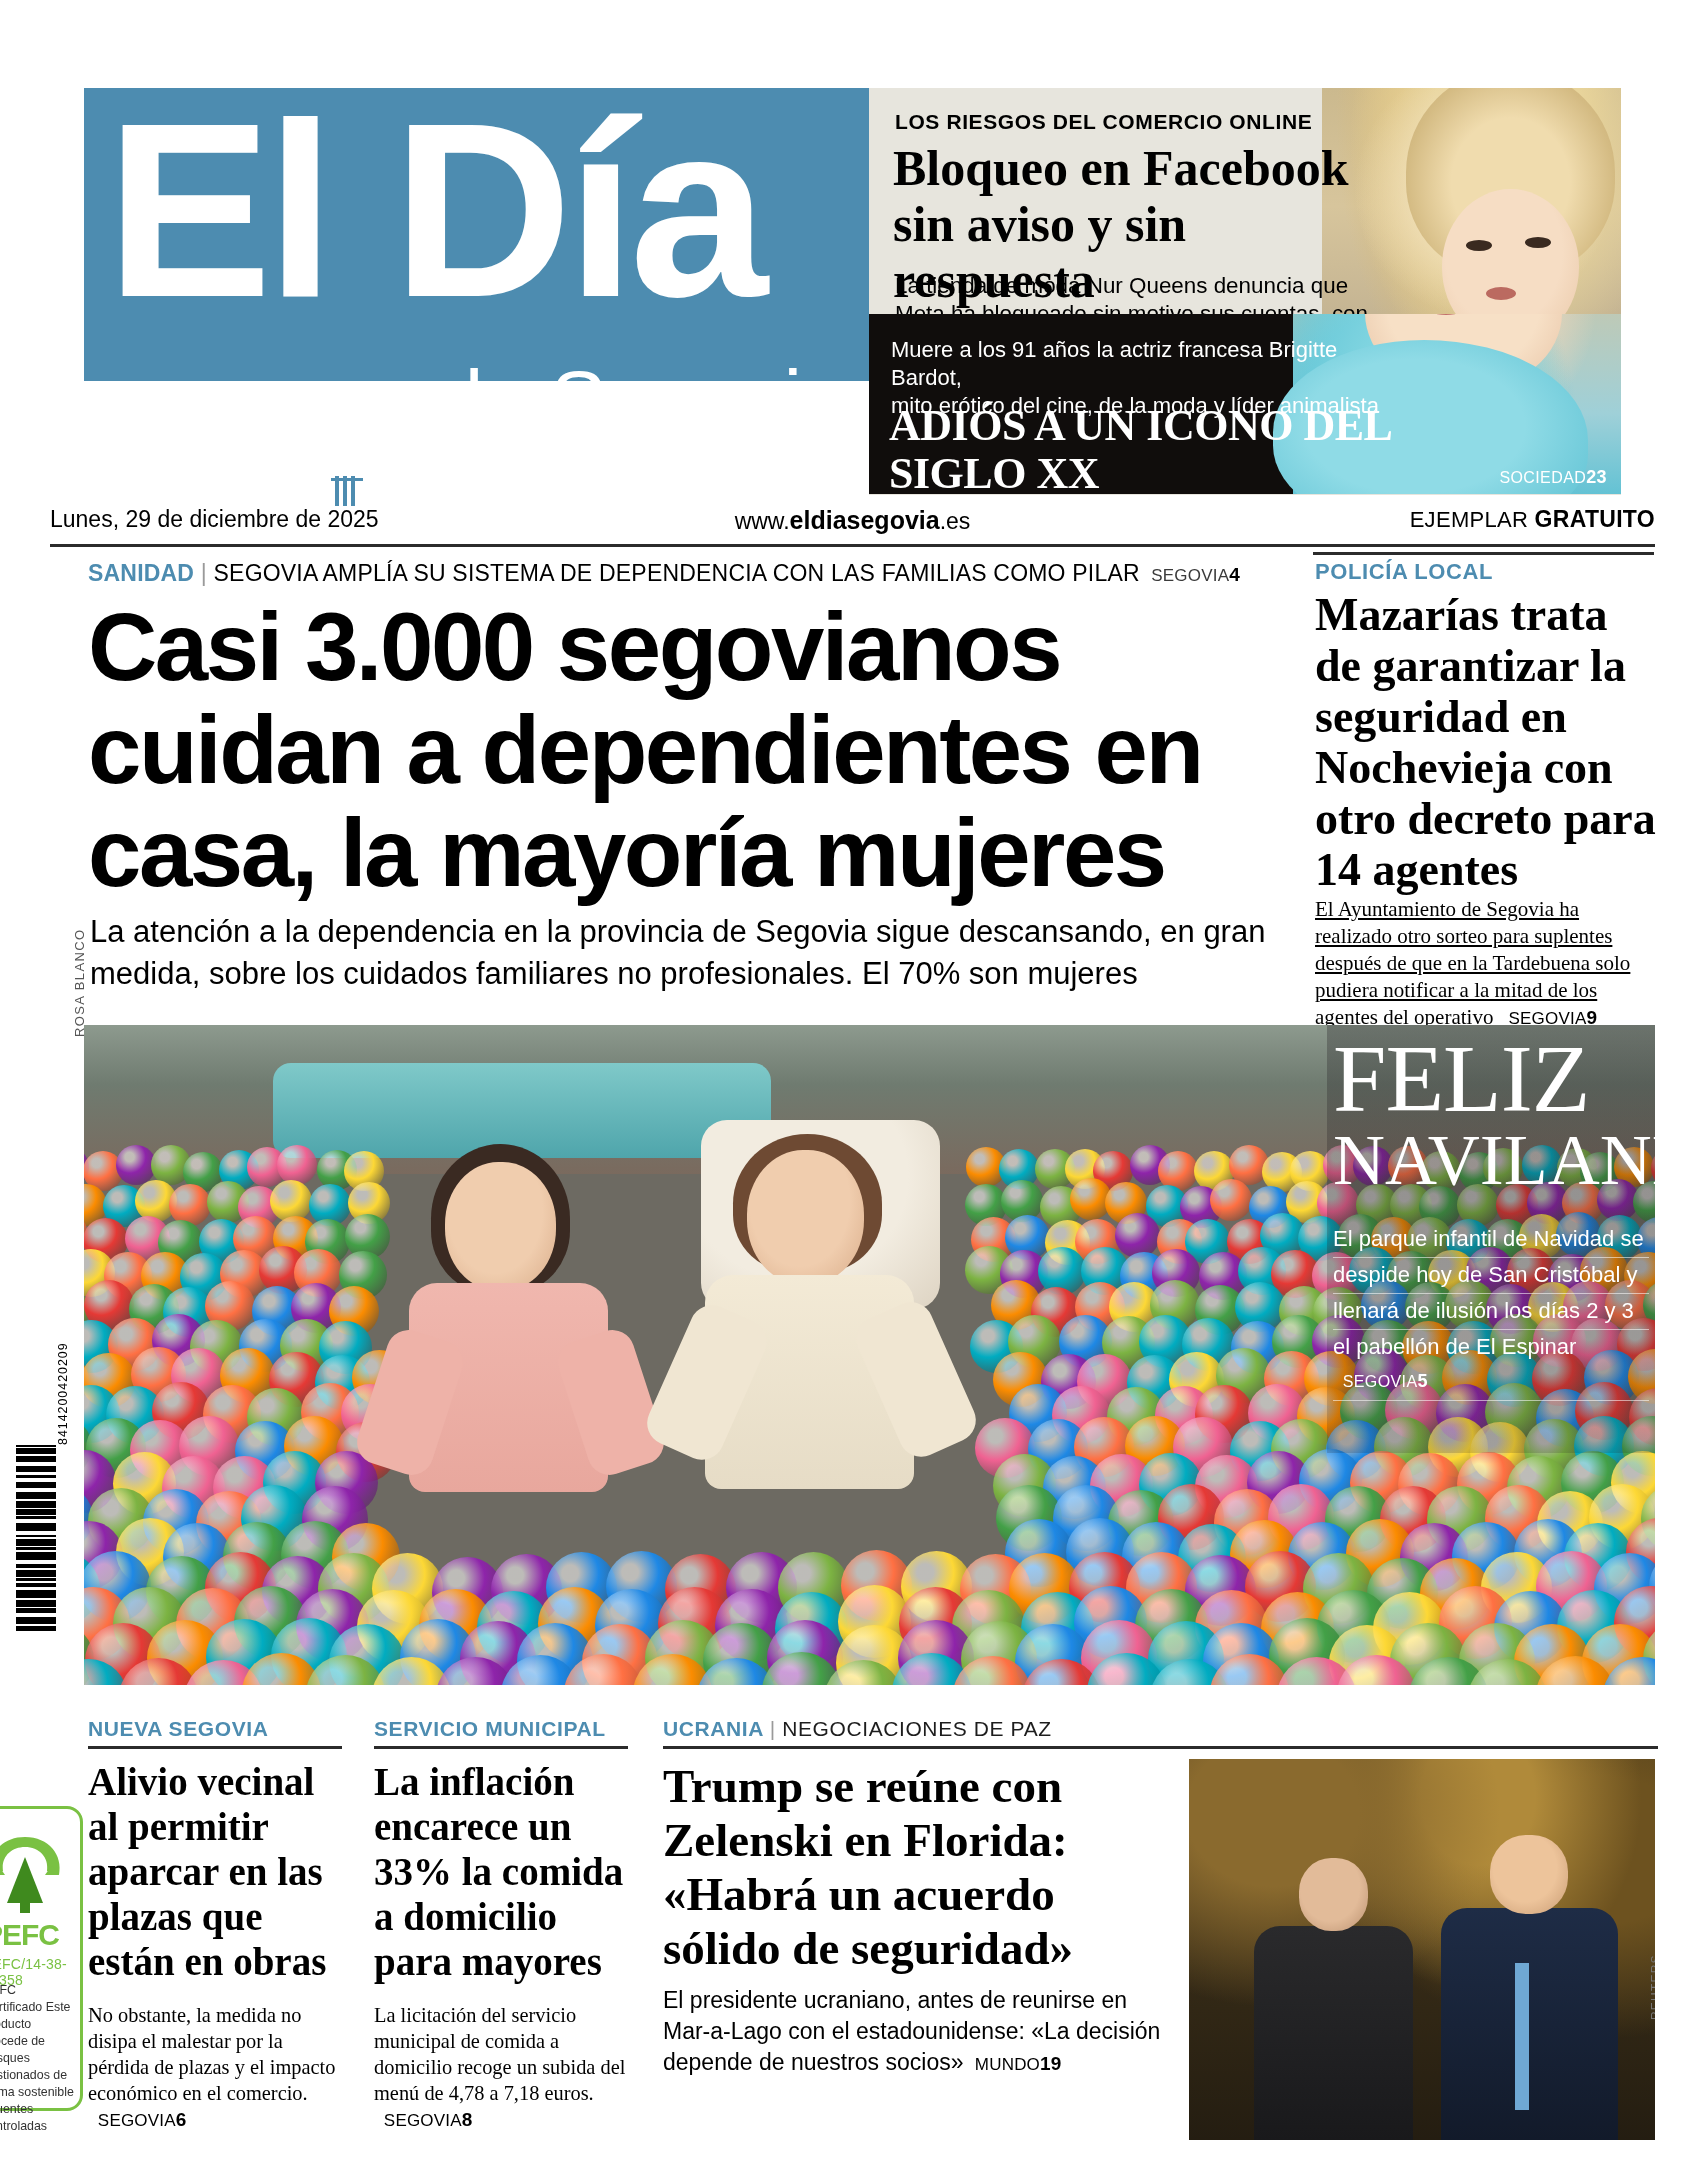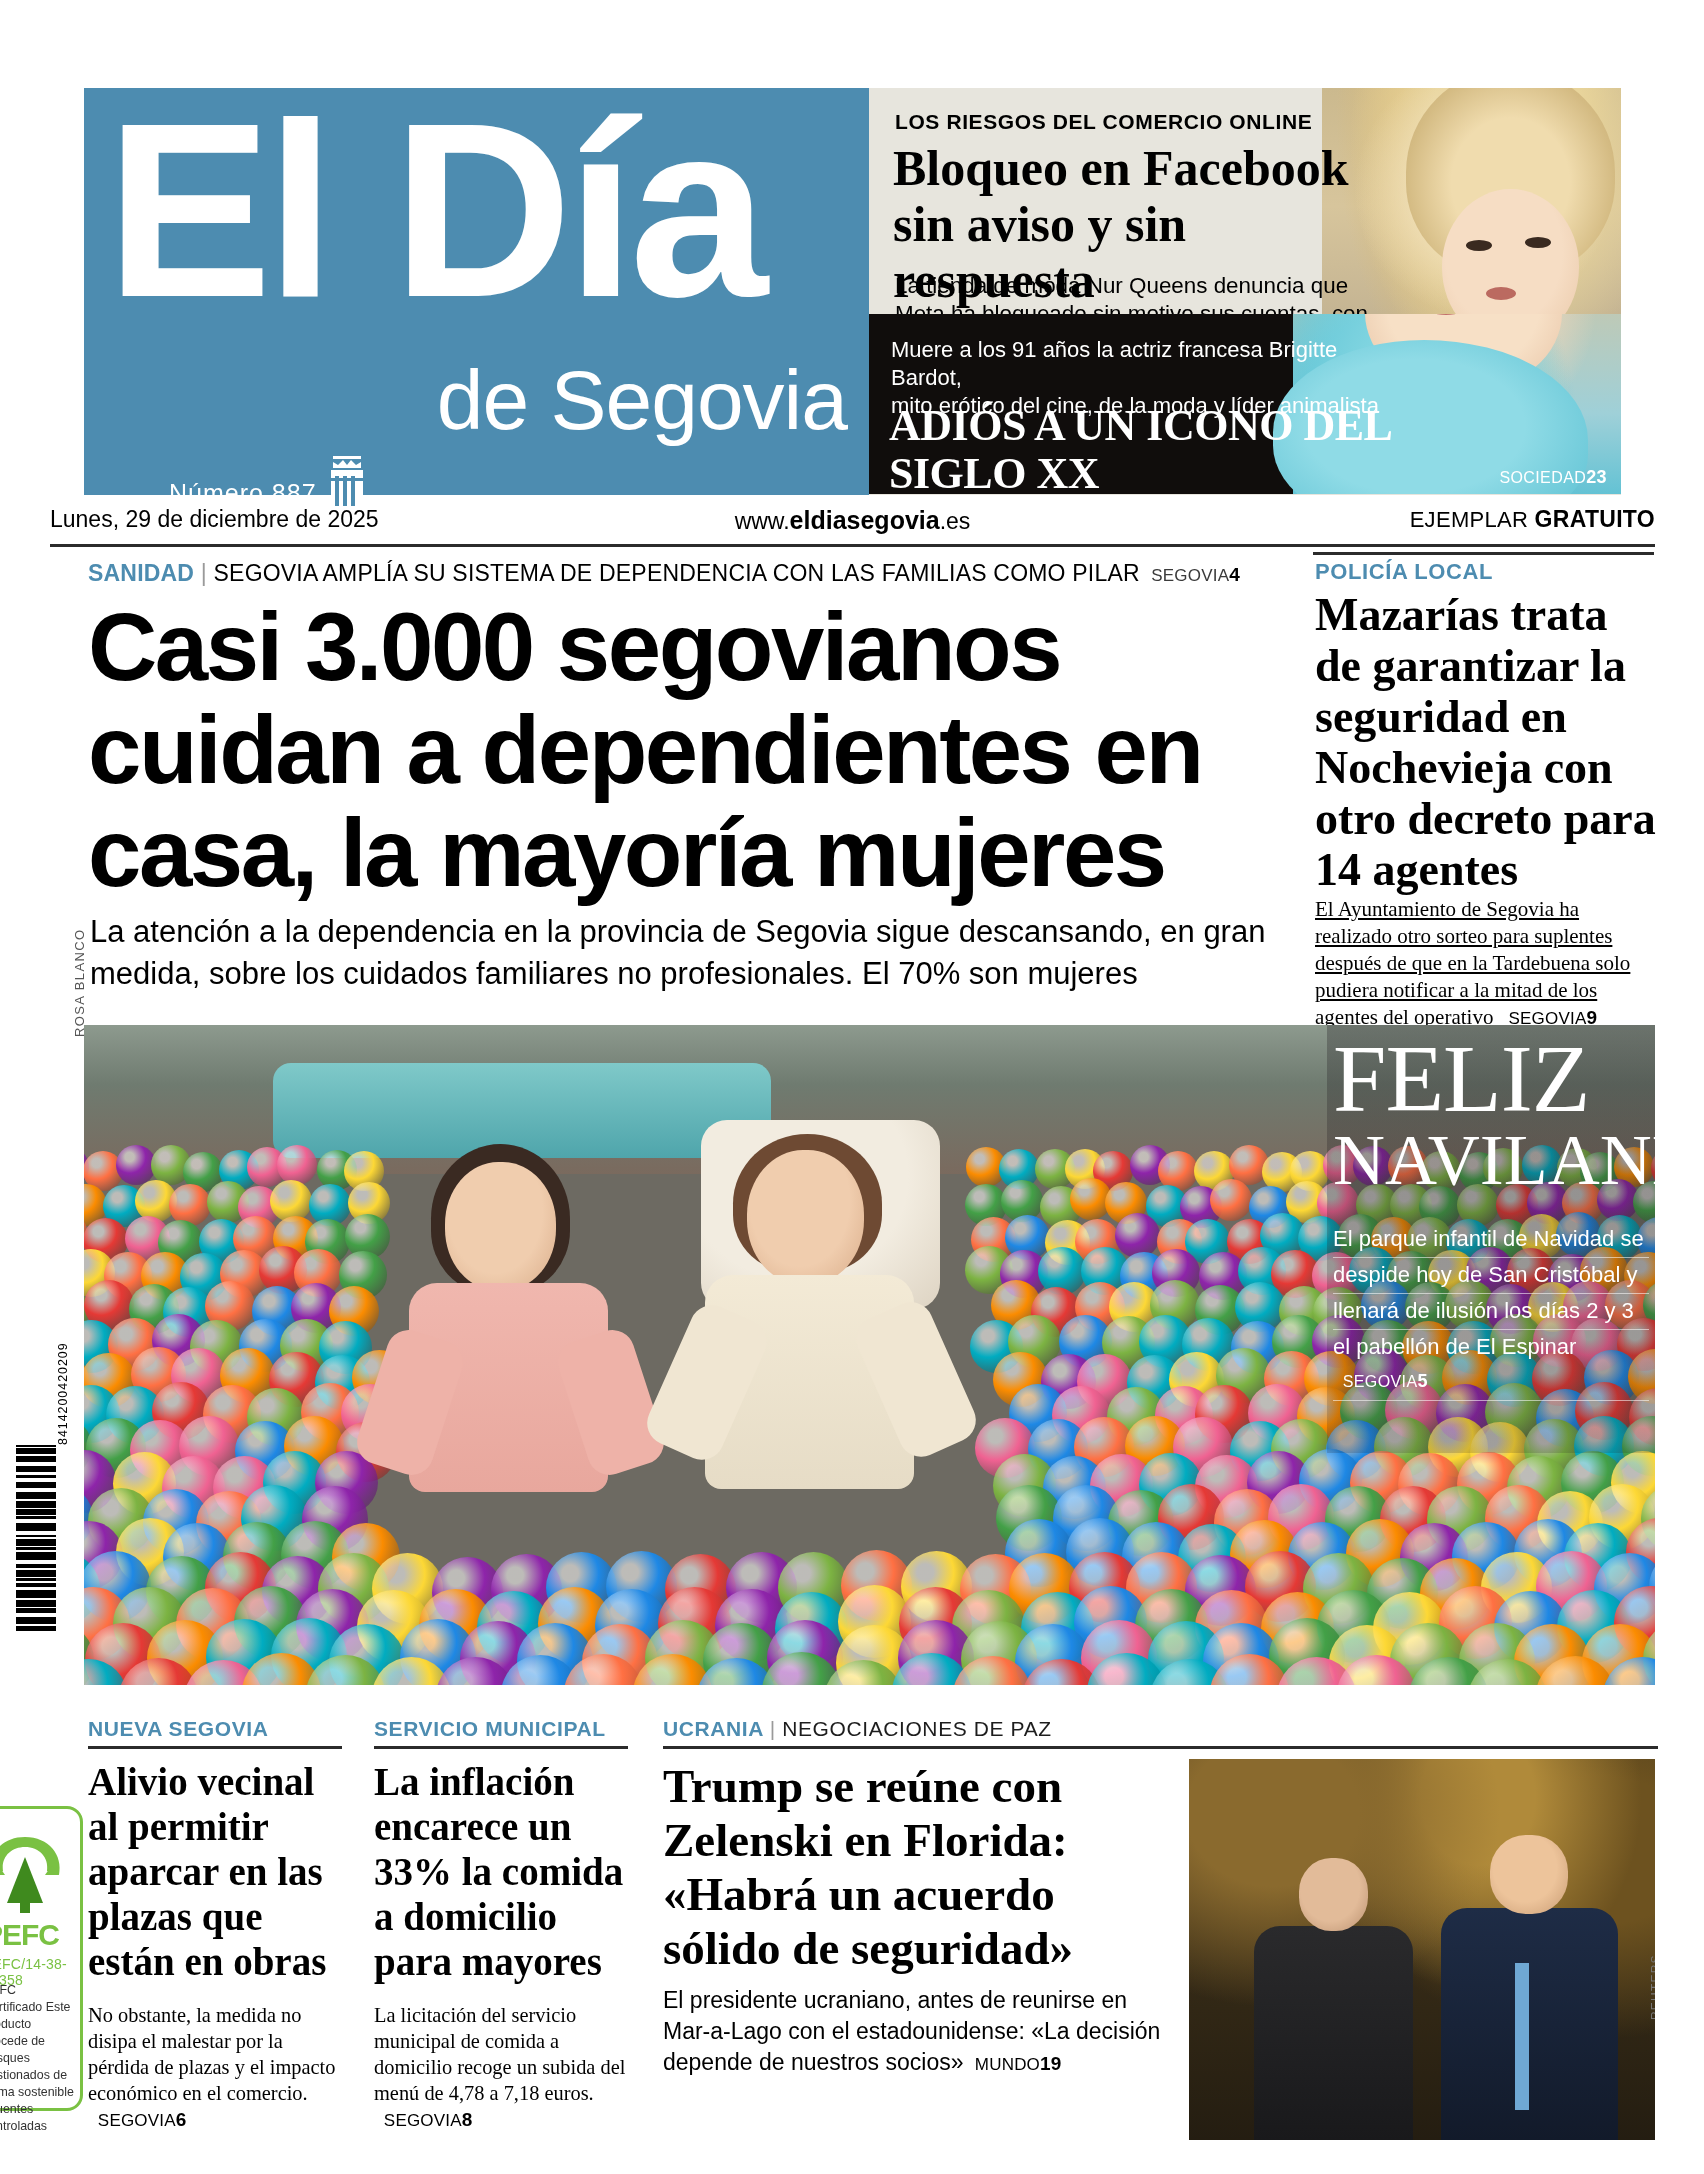--- a/index.html
+++ b/index.html
@@ -9,21 +9,21 @@
   }
   .page{position:absolute;inset:0;background:#fff;}
 
   
   .abs{position:absolute;}
   .serif{font-family:"Liberation Serif", serif;}
   .sans{font-family:"Liberation Sans", sans-serif;}
   .cond{font-family:"Liberation Sans Narrow","Liberation Sans",sans-serif;}
 
   
-  #masthead-block{left:84px;top:88px;width:785px;height:407px;background:#4d8cb0;}
+  #masthead-block{left:84px;top:88px;width:785px;height:293px;background:#4d8cb0;}
   #masthead-logo{
     position:absolute;left:22px;top:-8px;width:756px;height:299px;
     color:#fff;font-weight:bold;letter-spacing:-6px;
     font-size:249px;line-height:261px;font-family:"Liberation Sans",sans-serif;
   }
   #masthead-sub{
     position:absolute;right:22px;top:267px;color:#fff;font-weight:normal;
     font-size:84px;line-height:90px;letter-spacing:-1px;
   }
   #issue-wrap{position:absolute;left:169px;top:456px;display:flex;align-items:flex-end;gap:8px;}

